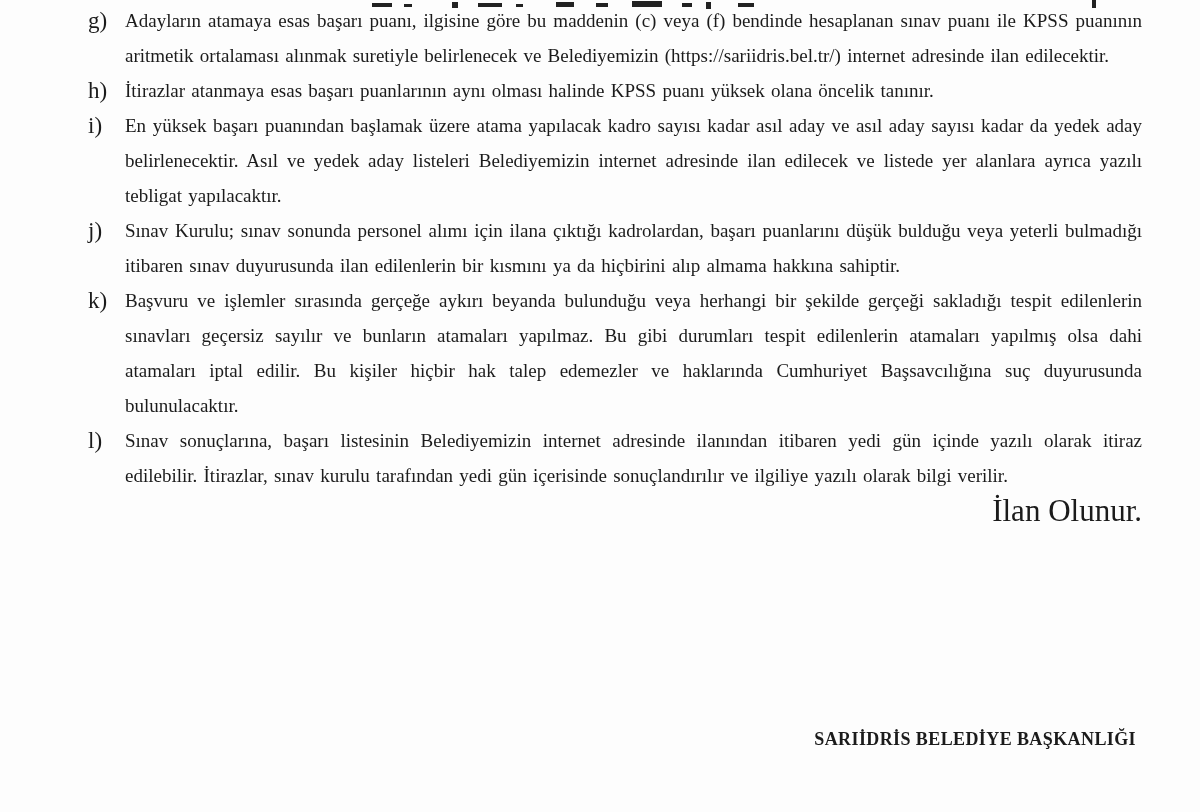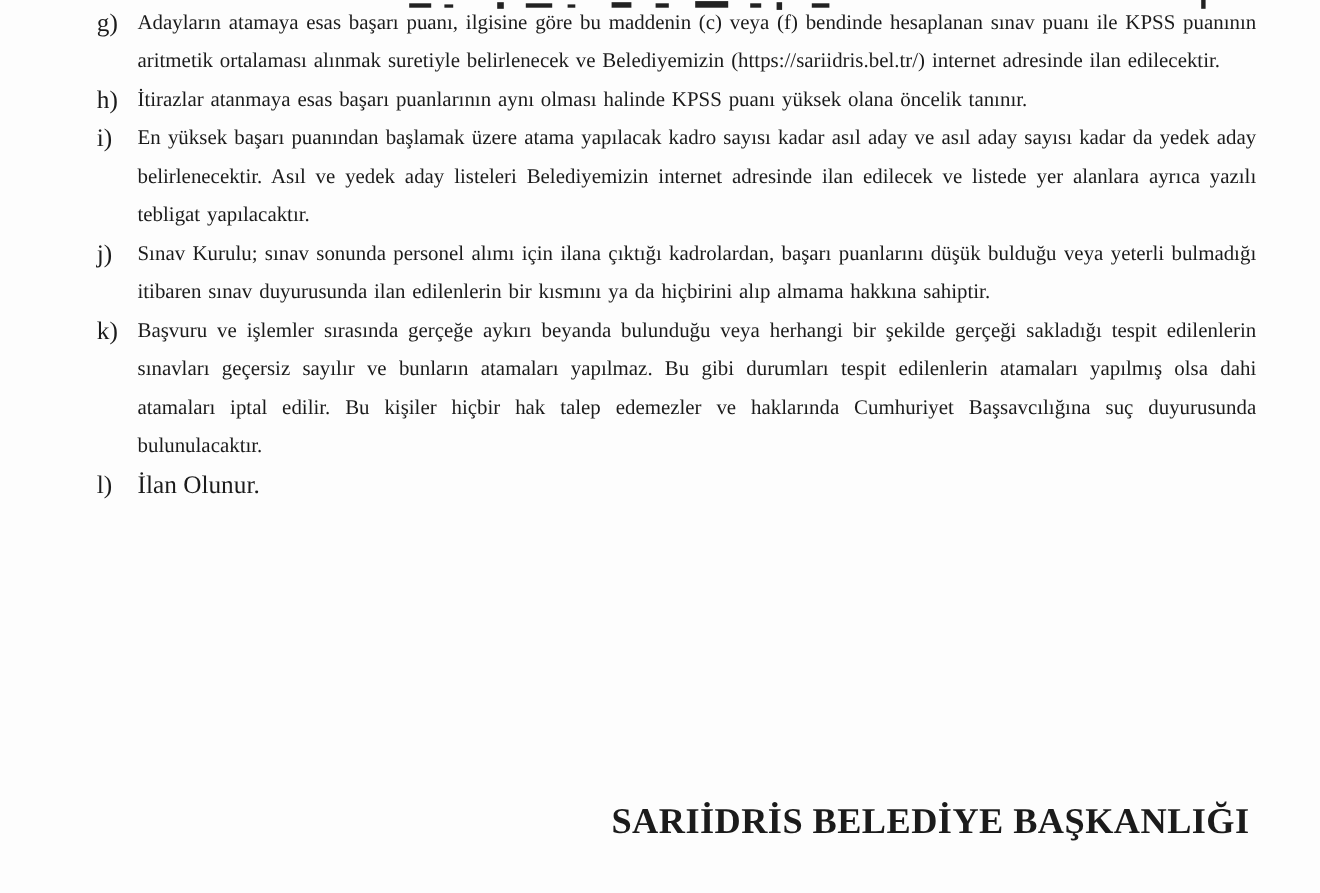--- a/index.html
+++ b/index.html
@@ -28,29 +28,29 @@
   }
   .item-text {
     flex: 1;
     font-size: 19px;
     line-height: 35px;
     text-align: justify;
     text-align-last: left;
     word-spacing: 1.5px;
   }
   .closing-line {
-    font-size: 23px;
+    font-size: 31px;
     line-height: 35px;
-    text-align: center;
+    text-align: right;
   }
   .signature {
     position: absolute;
     top: 729px;
     right: 64px;
-    font-size: 33px;
+    font-size: 18px;
     font-weight: bold;
     letter-spacing: 0.4px;
     white-space: nowrap;
   }
   
   .fragment { position: absolute; top: 0; left: 0; width: 1200px; height: 10px; }
   .fragment span {
     position: absolute;
     background: #222;
     display: block;
@@ -99,20 +99,21 @@
     </div>
 
     <div class="doc-item">
       <div class="item-label">k)</div>
       <div class="item-text">Başvuru ve işlemler sırasında gerçeğe aykırı beyanda bulunduğu veya herhangi bir şekilde gerçeği sakladığı tespit edilenlerin sınavları geçersiz sayılır ve bunların atamaları yapılmaz. Bu gibi durumları tespit edilenlerin atamaları yapılmış olsa dahi atamaları iptal edilir. Bu kişiler hiçbir hak talep edemezler ve haklarında Cumhuriyet Başsavcılığına suç duyurusunda bulunulacaktır.</div>
     </div>
 
     <div class="doc-item">
       <div class="item-label">l)</div>
       <div>
+        <div class="item-text">Sınav sonuçlarına, başarı listesinin Belediyemizin internet adresinde ilanından itibaren yedi gün içinde yazılı olarak itiraz edilebilir. İtirazlar, sınav kurulu tarafından yedi gün içerisinde sonuçlandırılır ve ilgiliye yazılı olarak bilgi verilir.</div>
         <div class="closing-line">İlan Olunur.</div>
       </div>
     </div>
 
   </div>
 
   <div class="signature">SARIİDRİS BELEDİYE BAŞKANLIĞI</div>
 
 </div>
 

